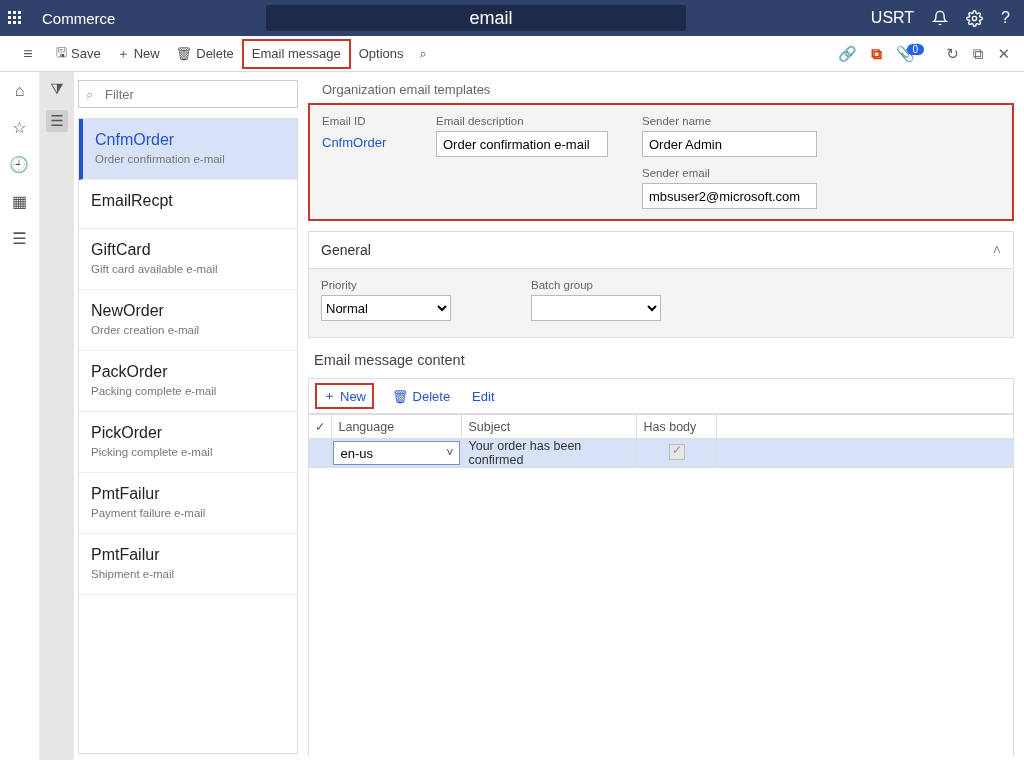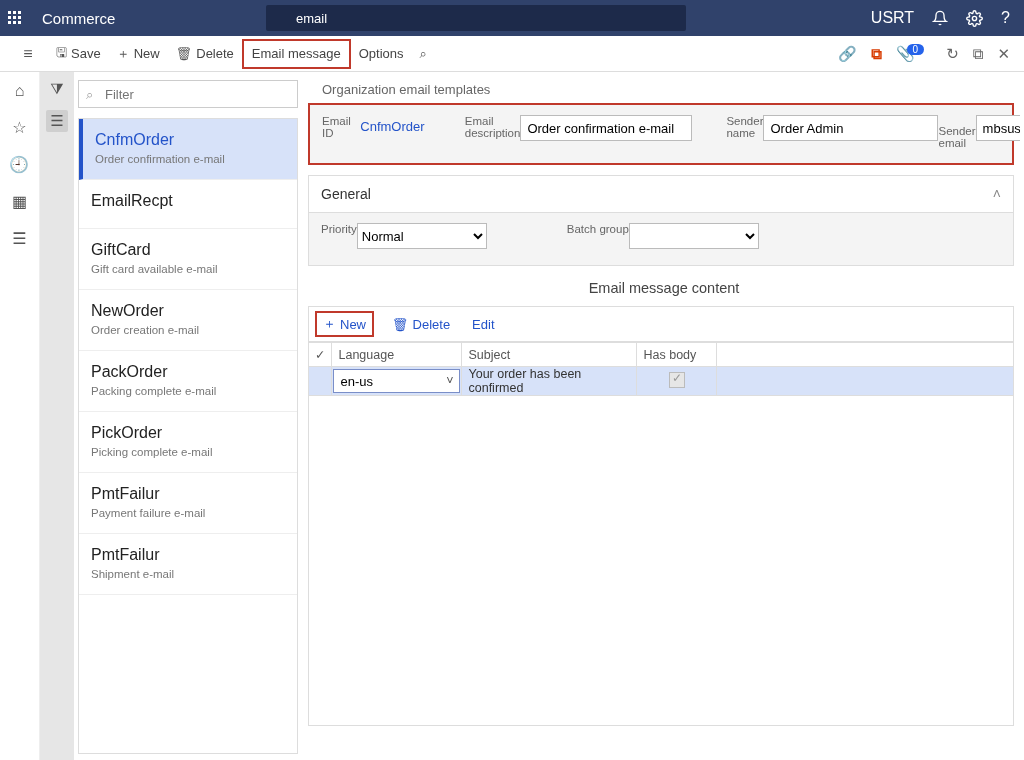--- a/index.html
+++ b/index.html
@@ -3,21 +3,21 @@
 <meta charset="utf-8">
 <style>
   * { box-sizing: border-box; margin: 0; padding: 0; font-family: "Segoe UI", Arial, sans-serif; }
   body { width: 1024px; height: 760px; overflow: hidden; background: #fff; font-size: 13px; color: #333; }
 
   
   .topnav { background: #30426b; color: #fff; height: 36px; display: flex; align-items: center; padding: 0 8px; }
   .topnav .waffle { width: 28px; text-align: center; font-size: 14px; }
   .topnav .brand { font-size: 15px; font-weight: 500; margin-left: 6px; flex: 0 0 auto; width: 200px; }
   .topnav .search-wrap { flex: 0 0 auto; margin-left: 24px; }
-  .topnav .search { background: #1d2a4a; border: none; color: #fff; height: 26px; width: 420px; padding-left: 30px; font-size: 13px; border-radius: 2px; position: relative; }
+  .topnav .search { background: #1d2a4a; border: none; color: #fff; height: 26px; width: 420px; padding-left: 30px; font-size: 18px; border-radius: 2px; position: relative; text-align: center; }
   .topnav .search-container { position: relative; }
   .topnav .search-icon { position: absolute; left: 8px; top: 5px; color: #bbb; font-size: 13px; }
   .topnav-right { margin-left: auto; display: flex; align-items: center; gap: 18px; padding-right: 6px; }
   .topnav-right span, .topnav-right .icon-btn { font-size: 16px; cursor: pointer; }
   .user-label { font-size: 13px; }
 
   
   .actionbar { height: 36px; display: flex; align-items: center; border-bottom: 1px solid #ddd; padding: 0 8px; font-size: 13px; color: #444; }
   .actionbar .sep { width: 40px; display:flex; align-items:center; justify-content:center; font-size:16px; color:#555;}
   .actionbar .act { display:flex; align-items:center; gap:4px; padding: 0 8px; height: 30px; cursor:pointer;}
@@ -47,34 +47,34 @@
   .litem .sub { font-size:11.5px; color:#777;}
   .litem.selected { background:#d7e2f9; border-left:4px solid #2353c9; }
   .litem.selected .title { color:#2353c9; }
 
   
   .main { position:absolute; left:302px; top:72px; right:4px; bottom:4px; padding:10px 6px; overflow:auto;}
   .page-title { font-size:13px; color:#666; margin-bottom:6px; padding-left:14px;}
   .card { background:#f4f4f4; border:1px solid #ddd; padding:10px 12px; position:relative; margin-bottom:10px;}
   .red-box { border:2px solid #c0392b !important; }
   .fields-row { display:flex; gap:34px; }
-  .fcol { display:flex; flex-direction:row; }
+  .fcol { display:flex; flex-direction:column; }
   .flabel { font-size:11.5px; color:#666; margin-bottom:4px;}
   .finput { border:1px solid #bbb; height:26px; padding:0 6px; font-size:13px; background:#fff;}
   .flink { color:#2353c9; font-size:13px; padding-top:4px;}
   .w80 { width:80px; } .w170 { width:172px; } .w175 { width:175px; }
   .mtgap { margin-top:10px; }
 
   .section-h { background:#fff; border:1px solid #ddd; padding:10px 12px; display:flex; align-items:center; margin-bottom:0;}
   .section-h .title { font-size:14px; color:#333; }
   .section-h .chev { margin-left:auto; color:#888; font-size:14px;}
   .section-body { background:#f4f4f4; border:1px solid #ddd; border-top:none; padding:10px 12px 16px 12px; display:flex; gap:80px; margin-bottom:14px;}
   .sel { border:1px solid #bbb; height:26px; width:130px; background:#fff; padding:0 0; font-size:13px;}
 
-  .subsection-title { font-size:14.5px; color:#444; margin:2px 0 10px 6px;text-align:center;}
+  .subsection-title { font-size:14.5px; color:#444; margin:2px 0 10px 6px;}
   .grid-toolbar { border:1px solid #ddd; padding:4px 6px; display:flex; gap:14px; align-items:center;}
   .grid-toolbar .btn { color:#2353c9; font-size:13px; cursor:pointer; display:flex; align-items:center; gap:4px; padding:2px 4px;}
   .grid-toolbar .highlight-btn { border:2px solid #c0392b; padding:2px 6px;}
   .grid { width:100%; border:1px solid #ddd; border-top:none; border-collapse:collapse; font-size:12.5px;}
   .grid th { background:#fff; border:1px solid #ddd; padding:4px 6px; text-align:left; font-weight:normal; color:#555;}
   .grid td { border:1px solid #ddd; padding:0; height:26px;}
   .grid .checkcell { width:22px; text-align:center;}
   .grid .row-sel { background:#d7e2f9; }
   .grid input[type=text] { border:none; width:100%; height:24px; padding:0 6px; font-size:13px; background:transparent;}
   .lang-cell { display:flex; align-items:center; height:24px; border:1px solid #7a8ec8; background:#fff;}

